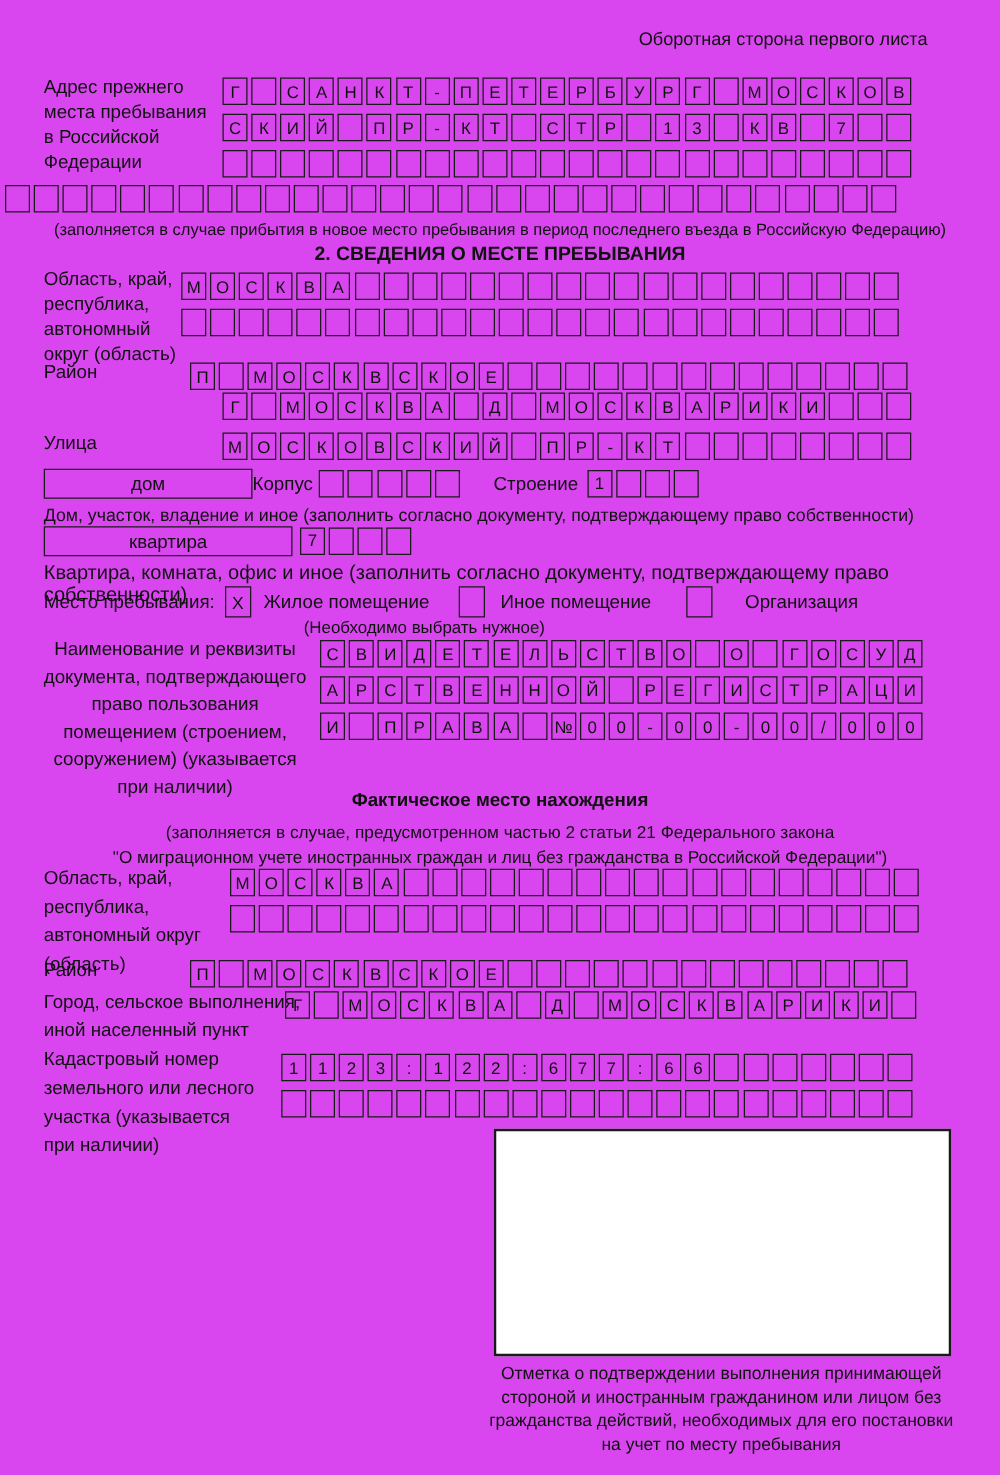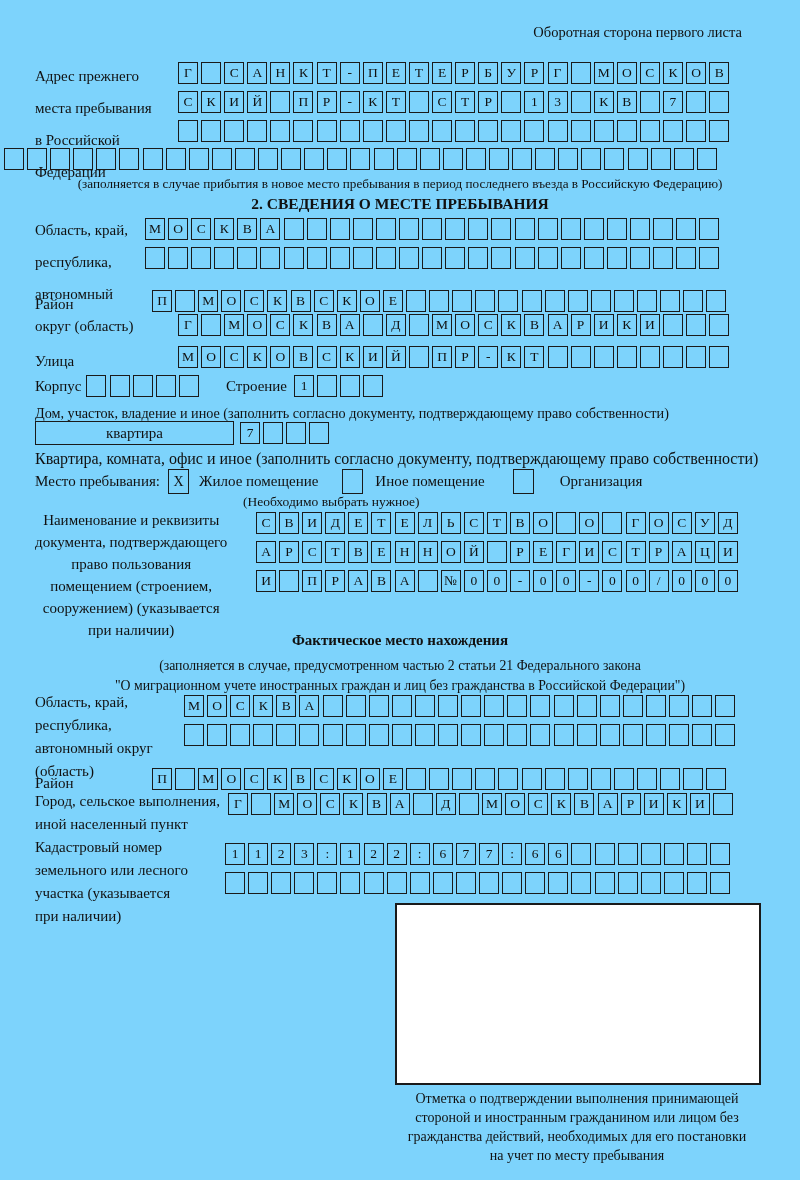--- a/index.html
+++ b/index.html
@@ -1,21 +1,21 @@
 <!DOCTYPE html>
 <html><head>
 <meta charset="utf-8">
 <style>
   html,body{margin:0;padding:0;background:#ffffff;}
   .page{
-    position:relative;width:800px;height:1180px;margin:0 auto;background:#7dd3fc;
-    font-family:Liberation Serif, serif;color:#111;overflow:hidden;
+    position:relative;width:800px;height:1180px;margin:0 auto;background:#d946ef;
+    font-family:Liberation Sans, sans-serif;color:#111;overflow:hidden;
   }
   .abs{position:absolute;}
-  .lbl{font-size:15px;line-height:32px;white-space:pre-line;}
+  .lbl{font-size:15px;line-height:20px;white-space:pre-line;}
   .corner{font-size:14.5px;}
   .h-bold{font-weight:bold;font-size:15.5px;text-align:center;left:0;right:0;}
   .note{font-size:13.2px;text-align:center;left:0;right:0;white-space:pre-line;line-height:18px;}
   .boxrow{white-space:nowrap;height:23px;}
   .cell{
     display:inline-flex;align-items:center;justify-content:center;
     width:18px;height:20px;border:1.6px solid #1a1a1a;margin-right:3.1px;
     font-size:13.5px;vertical-align:top;box-sizing:content-box;
   }
   .textbox{
@@ -59,20 +59,21 @@
 
   <div class="abs lbl" style="left:35px;top:288px;">Район</div>
   <div class="abs boxrow" style="left:152px;top:290px;"><span class="cell">П</span><span class="cell"></span><span class="cell">М</span><span class="cell">О</span><span class="cell">С</span><span class="cell">К</span><span class="cell">В</span><span class="cell">С</span><span class="cell">К</span><span class="cell">О</span><span class="cell">Е</span><span class="cell"></span><span class="cell"></span><span class="cell"></span><span class="cell"></span><span class="cell"></span><span class="cell"></span><span class="cell"></span><span class="cell"></span><span class="cell"></span><span class="cell"></span><span class="cell"></span><span class="cell"></span><span class="cell"></span><span class="cell"></span></div>
 
   <div class="abs boxrow" style="left:178px;top:314px;"><span class="cell">Г</span><span class="cell"></span><span class="cell">М</span><span class="cell">О</span><span class="cell">С</span><span class="cell">К</span><span class="cell">В</span><span class="cell">А</span><span class="cell"></span><span class="cell">Д</span><span class="cell"></span><span class="cell">М</span><span class="cell">О</span><span class="cell">С</span><span class="cell">К</span><span class="cell">В</span><span class="cell">А</span><span class="cell">Р</span><span class="cell">И</span><span class="cell">К</span><span class="cell">И</span><span class="cell"></span><span class="cell"></span><span class="cell"></span></div>
 
   <div class="abs lbl" style="left:35px;top:345px;">Улица</div>
   <div class="abs boxrow" style="left:178px;top:346px;"><span class="cell">М</span><span class="cell">О</span><span class="cell">С</span><span class="cell">К</span><span class="cell">О</span><span class="cell">В</span><span class="cell">С</span><span class="cell">К</span><span class="cell">И</span><span class="cell">Й</span><span class="cell"></span><span class="cell">П</span><span class="cell">Р</span><span class="cell">-</span><span class="cell">К</span><span class="cell">Т</span><span class="cell"></span><span class="cell"></span><span class="cell"></span><span class="cell"></span><span class="cell"></span><span class="cell"></span><span class="cell"></span><span class="cell"></span></div>
 
   <div class="abs rowflex" style="left:35px;top:375px;">
+    <span class="textbox" style="width:165px;">дом</span>
     <span class="inline-lbl">Корпус</span>
     <span class="boxrow" style="margin-left:5px;"><span class="cell"></span><span class="cell"></span><span class="cell"></span><span class="cell"></span><span class="cell"></span></span>
     <span class="inline-lbl" style="margin-left:24px;">Строение</span>
     <span class="boxrow" style="margin-left:7px;"><span class="cell">1</span><span class="cell"></span><span class="cell"></span><span class="cell"></span></span>
   </div>
   <div class="abs note" style="top:404px;text-align:left;left:35px;right:auto;font-size:14.2px;">Дом, участок, владение и иное (заполнить согласно документу, подтверждающему право собственности)</div>
 
   <div class="abs rowflex" style="left:35px;top:421px;">
     <span class="textbox" style="width:197px;">квартира</span>
     <span class="boxrow" style="margin-left:6px;"><span class="cell">7</span><span class="cell"></span><span class="cell"></span><span class="cell"></span></span>

